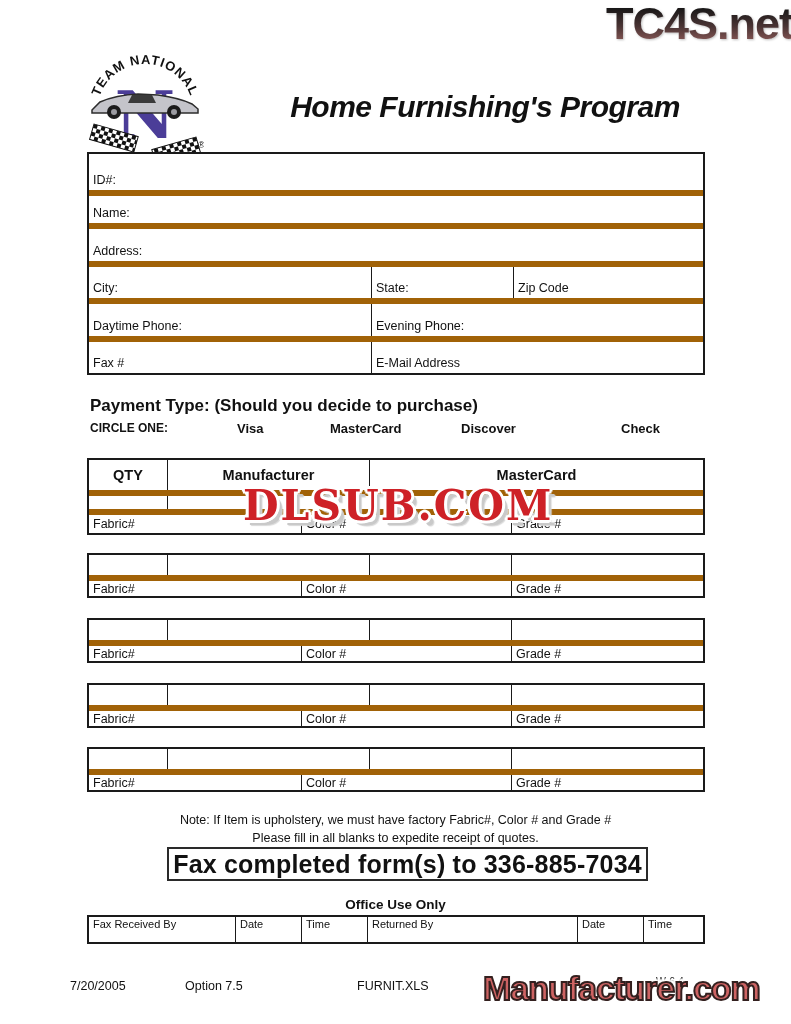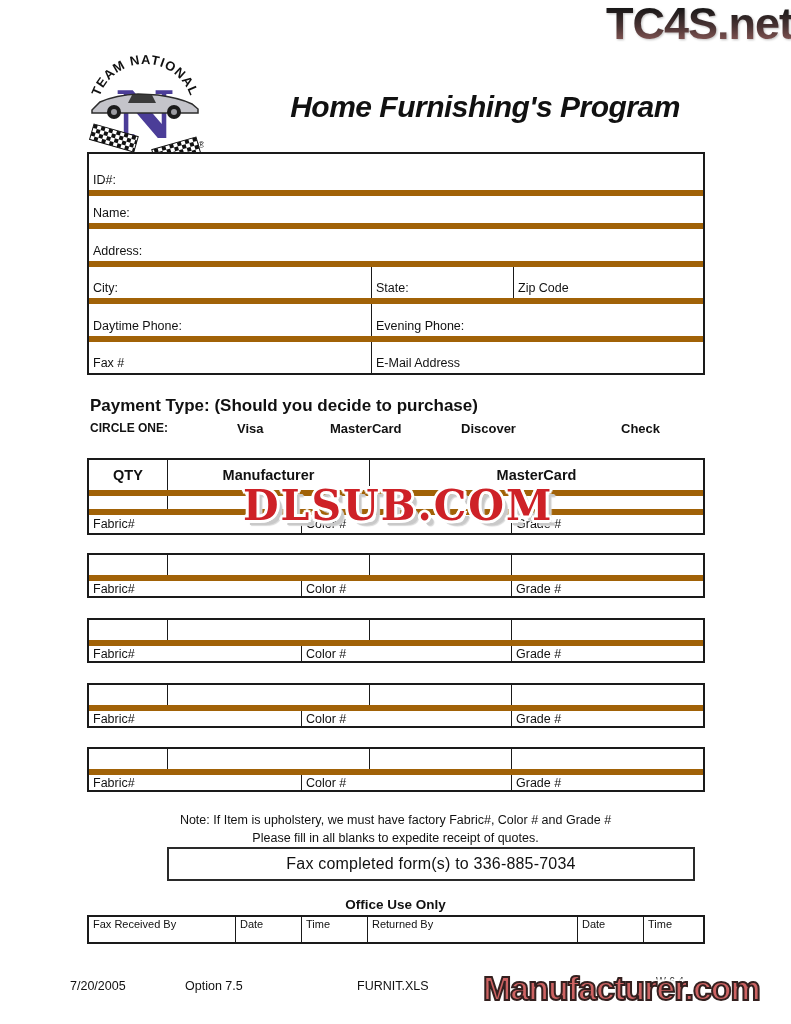--- a/index.html
+++ b/index.html
@@ -58,23 +58,23 @@
   .b1r1{width:78px;} .b1r2{width:202px;} .b1r3{width:142px;}
   .f-fab{width:212px;} .f-col{width:210px;}
   .fcell{align-items:center;padding-bottom:0;}
 
   
   .iblock{left:87px;width:618px;}
   .ib-r1{height:20px;} .ib-r2{height:21px;}
 
   
   .note{left:0;width:791px;text-align:center;font-size:12.5px;}
-  .faxbox{left:167px;top:847px;width:528px;height:34px;border:2px solid #2a2a2a;
+  .faxbox{left:167px;top:847px;width:481px;height:34px;border:2px solid #2a2a2a;
      display:flex;align-items:center;justify-content:center;
-     font-size:16px;font-weight:normal;letter-spacing:.2px;}
+     font-size:25px;font-weight:bold;letter-spacing:.2px;}
 
   
   .office-head{left:0;width:791px;top:897px;text-align:center;font-size:13.5px;font-weight:bold;}
   .office{left:87px;top:915px;width:618px;height:29px;}
   .ocell{align-items:flex-start;padding-top:1px;font-size:11px;}
   .ow1{width:146px;} .ow2{width:66px;} .ow3{width:66px;} .ow4{width:210px;} .ow5{width:66px;}
 
   
   .foot{position:absolute;top:979px;font-size:12.5px;white-space:nowrap;}
   .f-version{top:975px;font-size:10.5px;z-index:1;}

